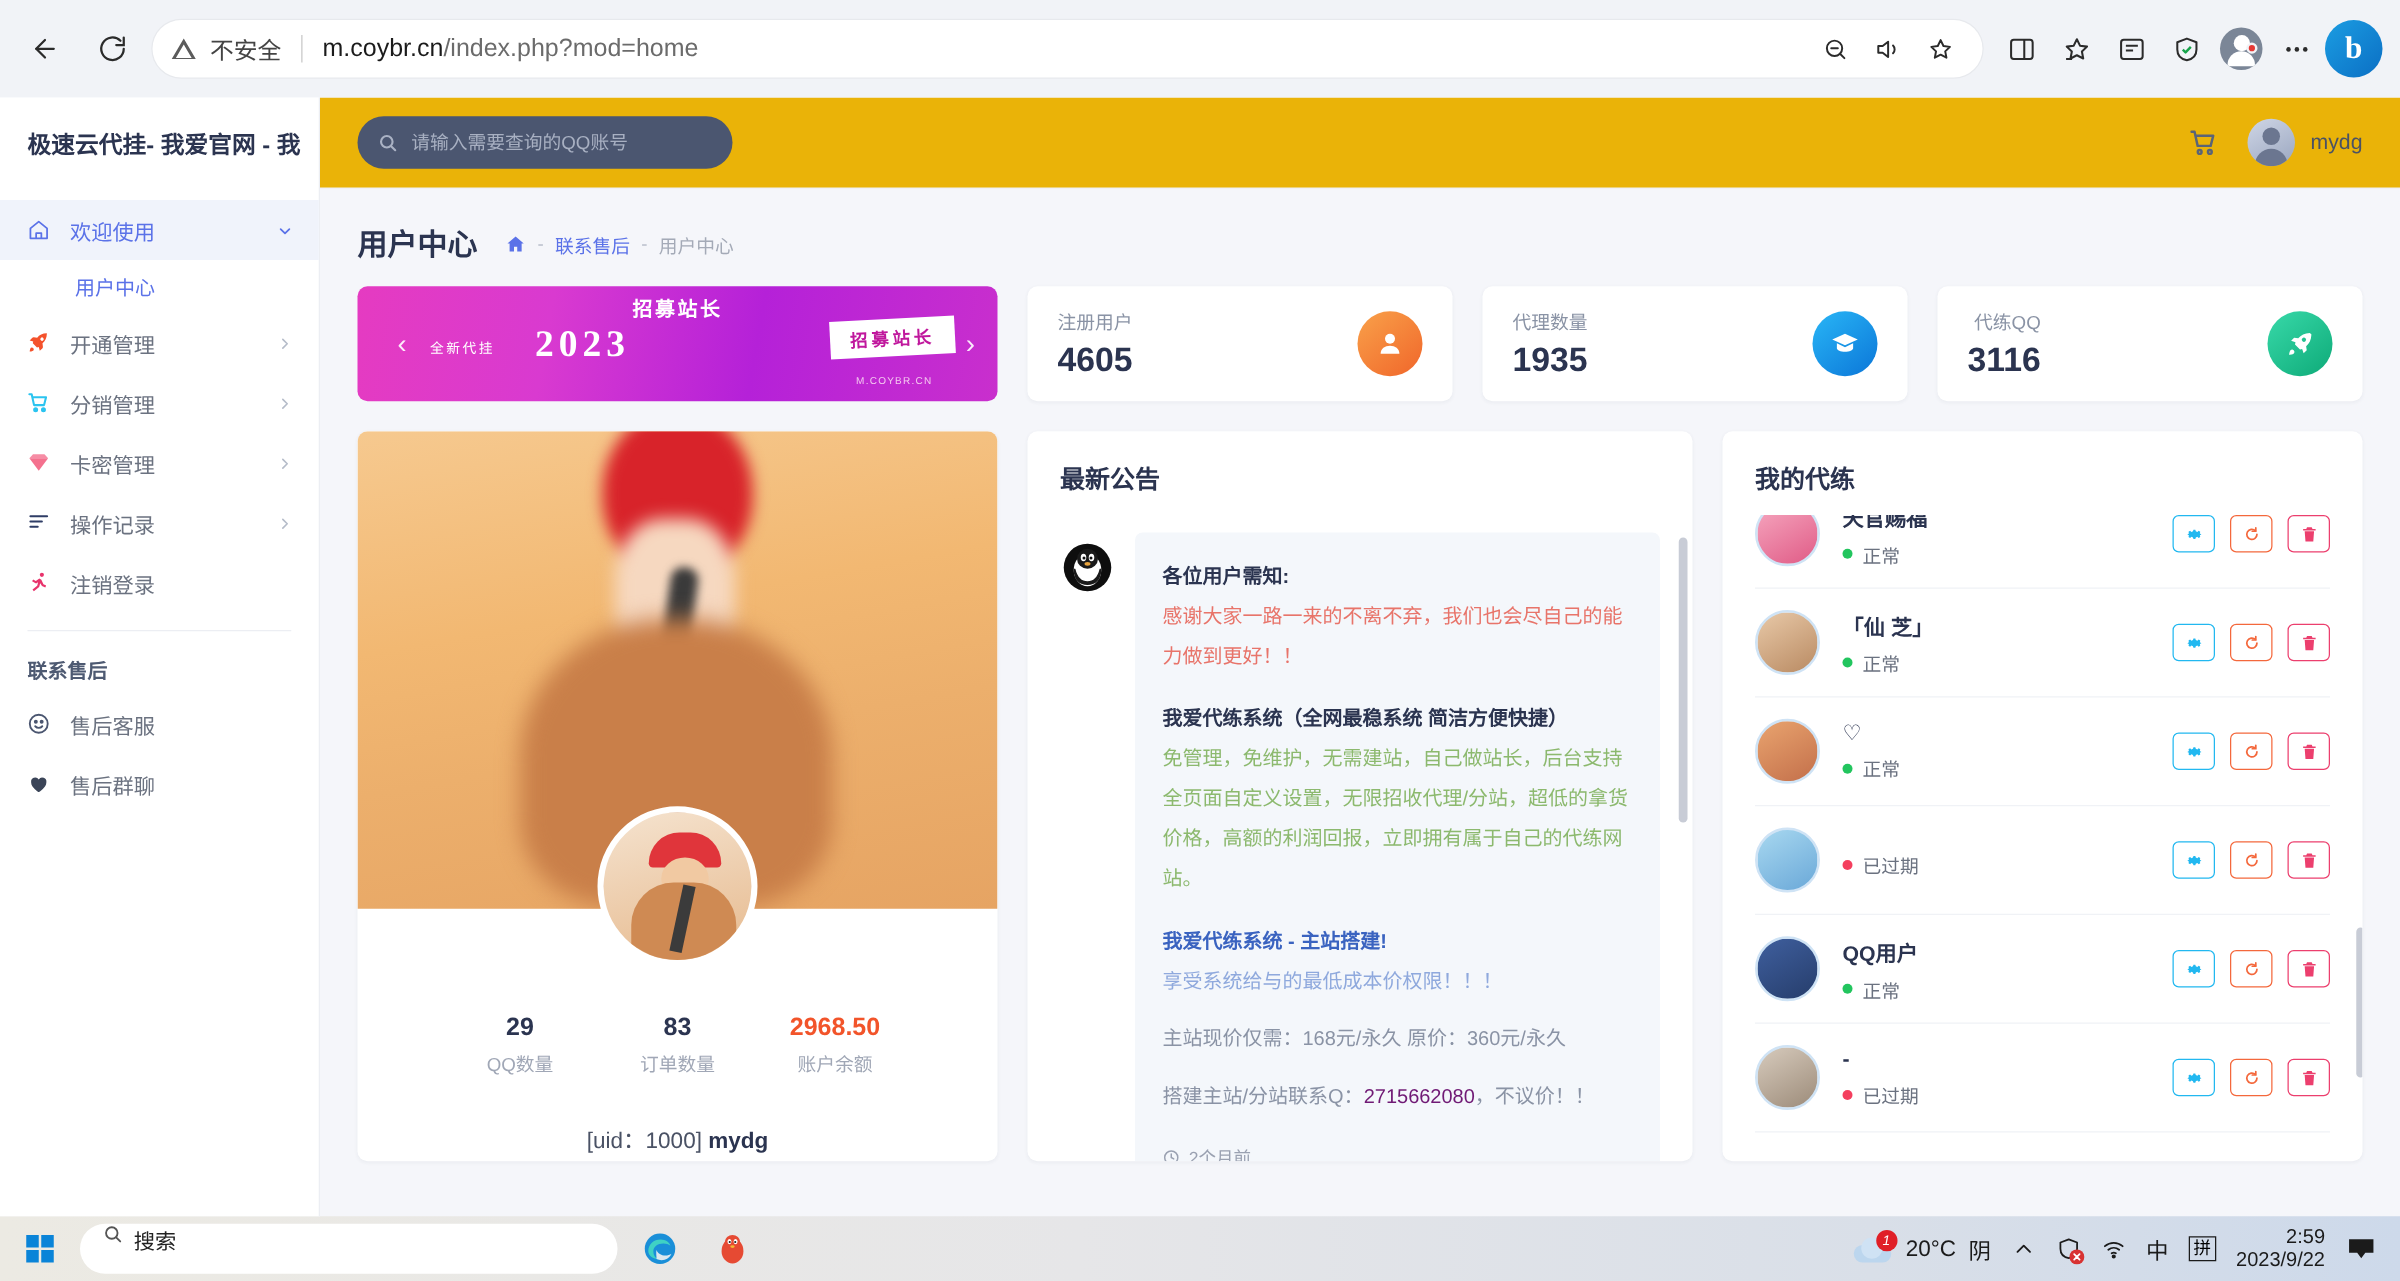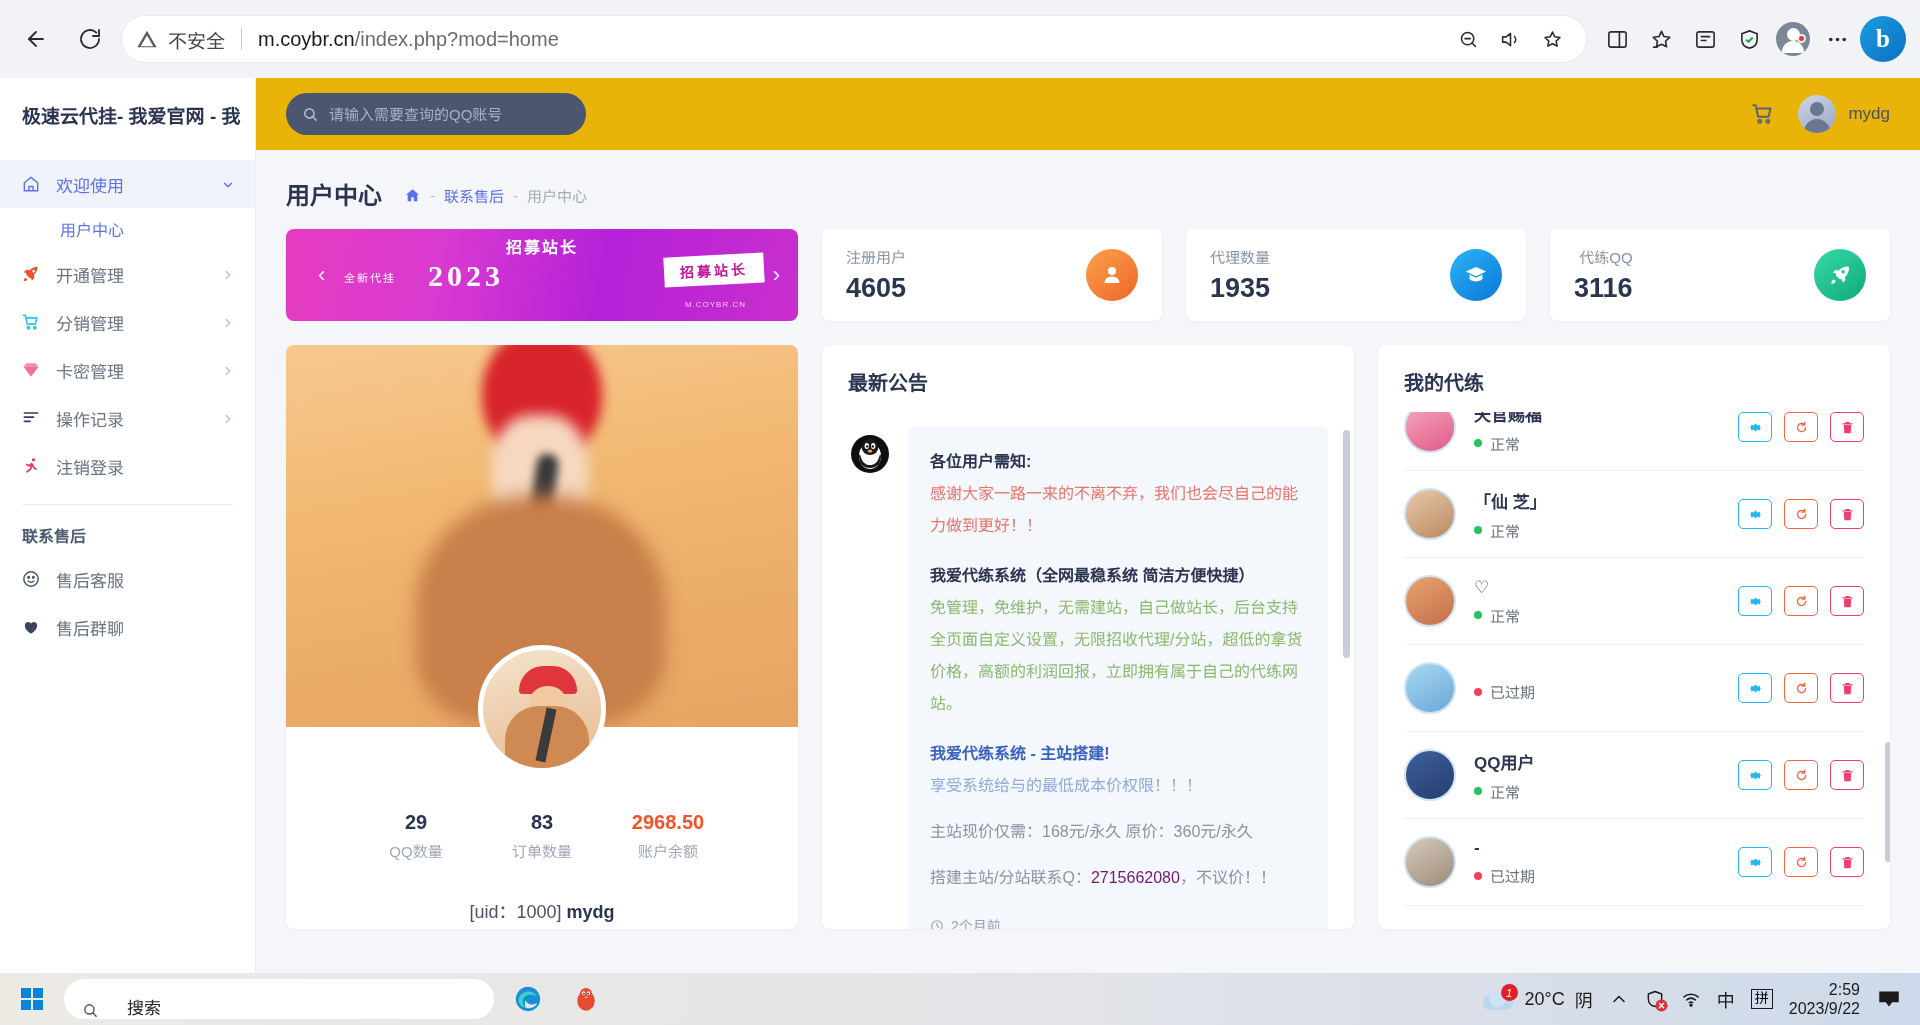--- a/index.html
+++ b/index.html
@@ -264,21 +264,21 @@
   
   #taskbar {
     height: 52px; background: linear-gradient(90deg,#eceae3 0%, #e6e6e8 45%, #d9dfe8 78%, #cdd9ea 100%);
     display: flex; align-items: center; padding: 0 10px; gap: 10px; position: relative;
   }
   #start-btn { width: 44px; height: 44px; display:flex;align-items:center;justify-content:center;cursor:pointer;}
   .win-logo { width: 22px; height: 22px; display:grid; grid-template-columns:1fr 1fr; grid-template-rows:1fr 1fr; gap:2px;}
   .win-logo i { background:#0a84d8; display:block; }
   #tb-search {
     width: 430px; height: 40px; background: #fff; border-radius: 20px;
-    display: flex; align-items: flex-end; padding: 0 18px; gap: 28px; cursor: text;
+    display: flex; align-items: flex-start; padding: 0 18px; gap: 8px; cursor: text;
   }
   #tb-search svg { width: 17px; height: 17px; color: #555; flex:none;}
   #tb-search span { font-size: 17px; color: #222; }
   .tb-app { width: 48px; height: 44px; display:flex;align-items:center;justify-content:center;cursor:pointer;}
   #tray { margin-left: auto; display: flex; align-items: center; gap: 16px; padding-right: 8px;}
   .tray-weather { display:flex; align-items:center; gap:10px; cursor:pointer; }
   .tray-weather .cloud { position:relative; width:32px;height:22px; }
   .tray-weather .cloud .c1{position:absolute;width:30px;height:14px;background:#bcd6ee;border-radius:8px;bottom:0;left:0;}
   .tray-weather .cloud .c2{position:absolute;width:17px;height:17px;background:#cfe2f4;border-radius:50%;top:2px;left:6px;}
   .tray-weather .badge{position:absolute;top:-4px;right:-3px;width:17px;height:17px;border-radius:50%;background:#e01f27;color:#fff;font-size:11px;display:flex;align-items:center;justify-content:center;}

